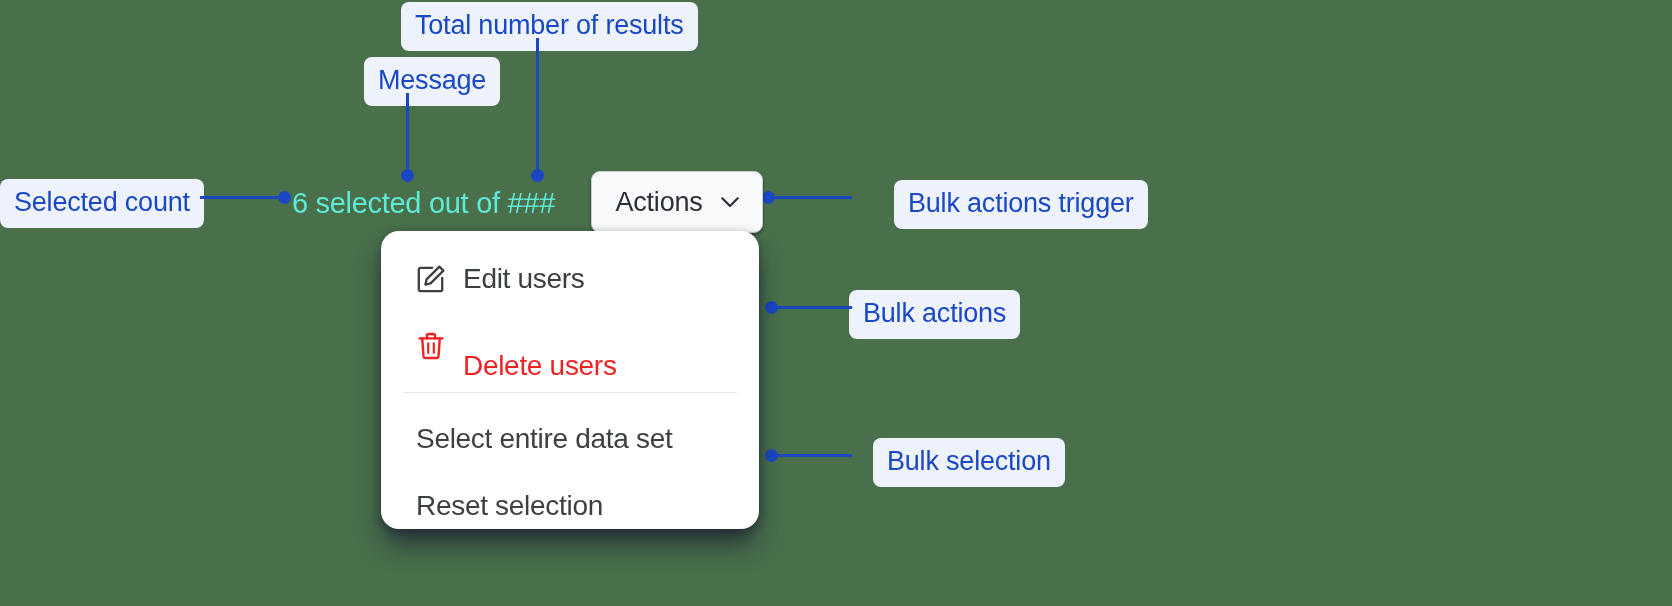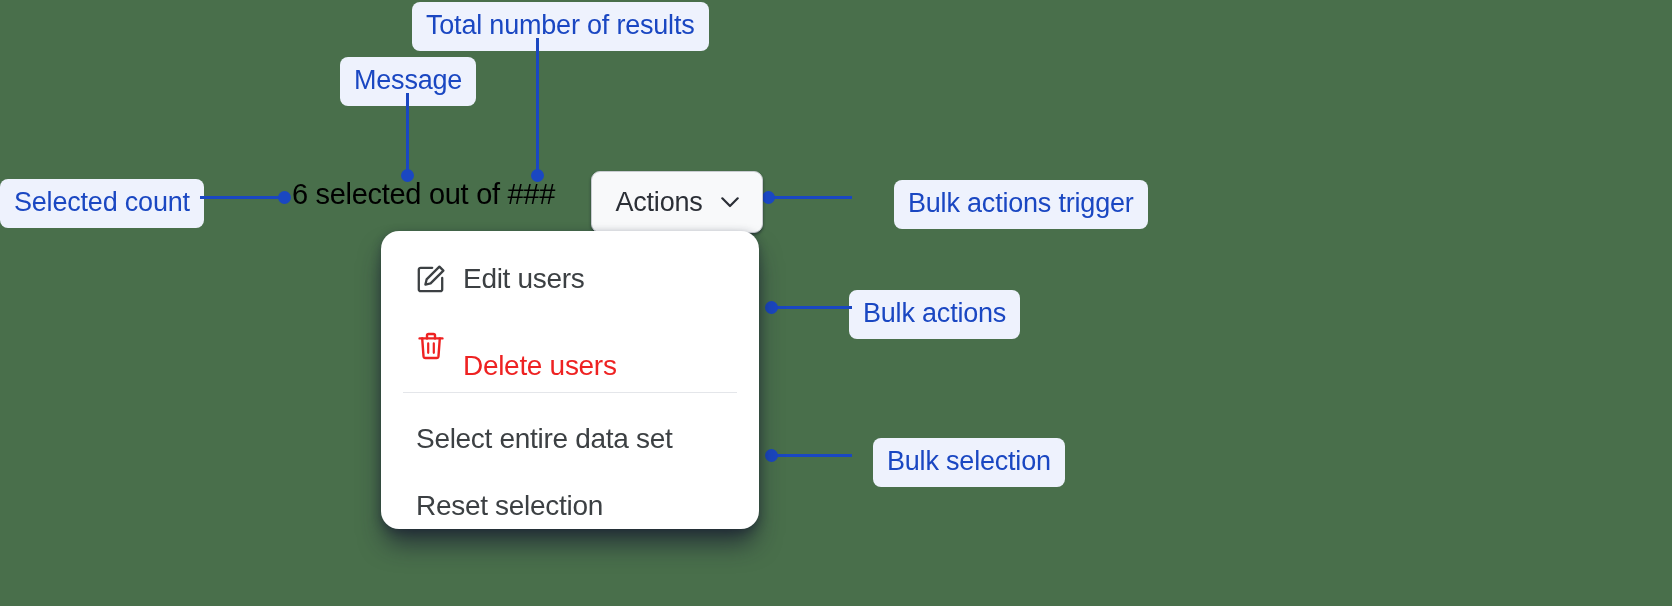--- a/index.html
+++ b/index.html
@@ -51,23 +51,23 @@
     width: 13px;
     height: 13px;
     border-radius: 50%;
     background: #1a47c2;
   }
 
   
   .status-text {
     position: absolute;
     left: 292px;
-    top: 180px;
+    top: 189px;
     font-size: 29px;
-    color: #000000;
+    color: #5eead4;
     line-height: 1;
     letter-spacing: -0.3px;
     white-space: nowrap;
   }
 
   .actions-button {
     position: absolute;
     left: 591px;
     top: 171px;
     width: 172px;
@@ -134,23 +134,23 @@
     height: 1px;
     background: #e4e6ea;
     margin: 13px 22px 12px 22px;
   }
 </style>
 </head>
 <body>
 
 <div id="stage">
 
-  <div class="chip" style="left:412px; top:2px;">Total number of results</div>
-
-  <div class="chip" style="left:340px; top:57px;">Message</div>
+  <div class="chip" style="left:401px; top:2px;">Total number of results</div>
+
+  <div class="chip" style="left:364px; top:57px;">Message</div>
 
   <div class="chip" style="left:0px; top:179px;">Selected count</div>
 
   <div class="chip" style="left:894px; top:180px;">Bulk actions trigger</div>
 
   <div class="chip" style="left:849px; top:290px;">Bulk actions</div>
 
   <div class="chip" style="left:873px; top:438px;">Bulk selection</div>
 
   <div class="line-v" style="left:536px; top:38px; height:138px;"></div>

